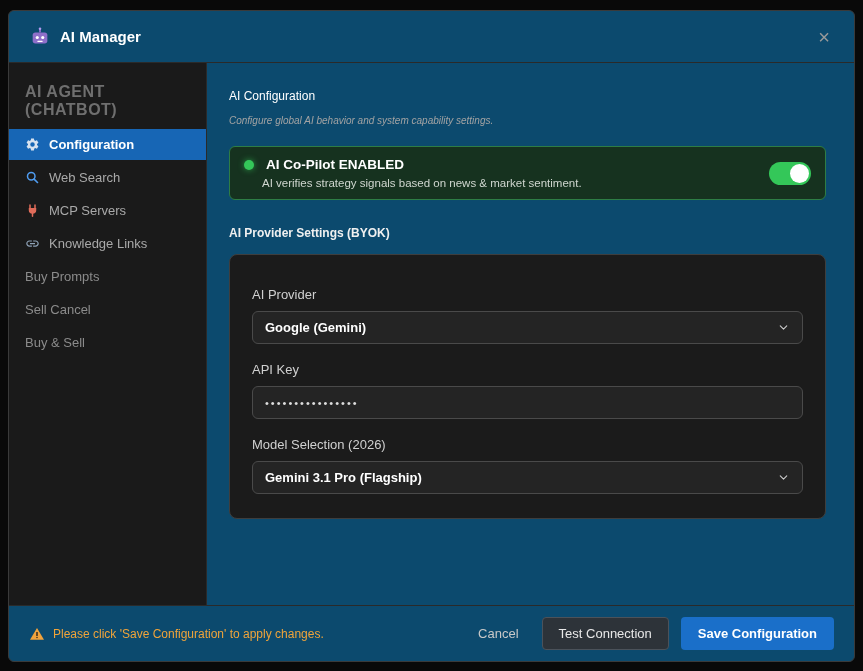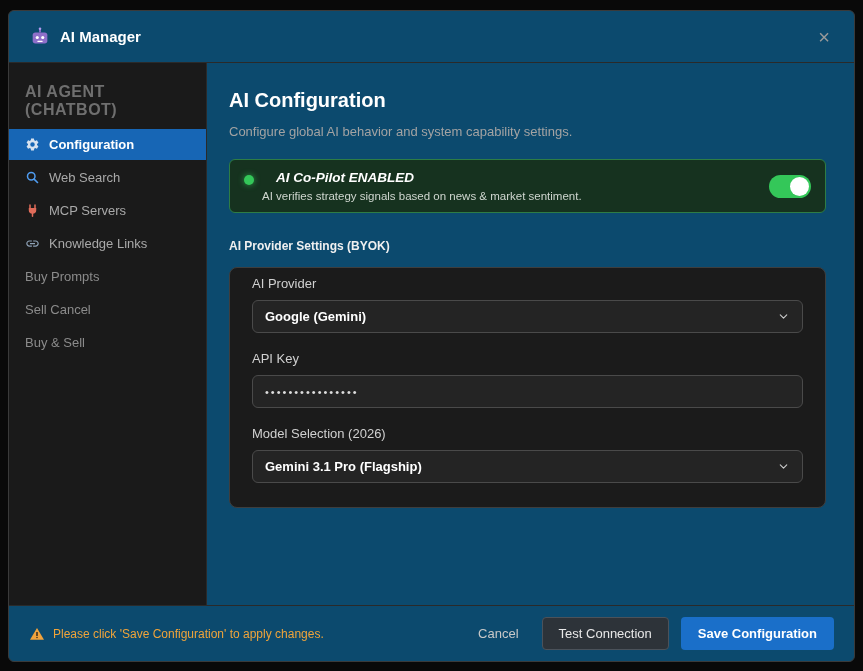--- a/index.html
+++ b/index.html
@@ -74,34 +74,34 @@
     font-weight: bold;
   }
   .side-item.dim { color: #8b8b8b; }
   .side-item svg { width: 15px; height: 15px; flex: 0 0 15px; }
   
   .main {
     flex: 1;
     padding: 26px 28px 0 22px;
     overflow: hidden;
   }
-  .main-title { font-size: 20px; font-weight: bold; color: #ffffff; }
-  .main-sub { font-size: 13px; color: #a3a3a3; margin-top: 12px; }
+  .main-title { font-size: 12px; font-weight: normal; color: #ffffff; }
+  .main-sub { font-size: 10px; color: #a3a3a3; margin-top: 12px; font-style: italic; }
   
   .copilot {
     margin-top: 20px;
     border: 1px solid #2e7d45;
     background: #16321f;
     border-radius: 6px;
     padding: 10px 14px;
     display: flex;
     align-items: center;
   }
   .copilot-left { flex: 1; }
-  .copilot-row { display: flex; align-items: flex-end; gap: 22px; font-style: italic; }
+  .copilot-row { display: flex; align-items: center; gap: 12px; }
   .green-dot {
     width: 10px; height: 10px;
     border-radius: 50%;
     background: #34c759;
     box-shadow: 0 0 6px rgba(52,199,89,.7);
   }
   .copilot-title { font-size: 13.5px; font-weight: bold; color: #ffffff; }
   .copilot-desc { font-size: 11.5px; color: #cfd6cf; margin-top: 5px; margin-left: 18px; }
   .toggle {
     width: 42px; height: 23px;
@@ -117,21 +117,21 @@
     width: 19px; height: 19px;
     border-radius: 50%;
     background: #ffffff;
   }
   
   .provider-title { margin-top: 26px; font-size: 12px; font-weight: bold; color: #f0f0f0; }
   .panel {
     margin-top: 14px;
     border: 1px solid #3e3e3e;
     border-radius: 8px;
-    padding: 8px 22px 24px 22px;
+    padding: 32px 22px 24px 22px;
     background: #1b1b1b;
   }
   .field-label { font-size: 13px; color: #d0d0d0; margin-bottom: 9px; }
   .field { margin-bottom: 18px; }
   .field:last-child { margin-bottom: 0; }
   .select, .text-input {
     width: 100%;
     height: 33px;
     background: #242424;
     border: 1px solid #4a4a4a;

